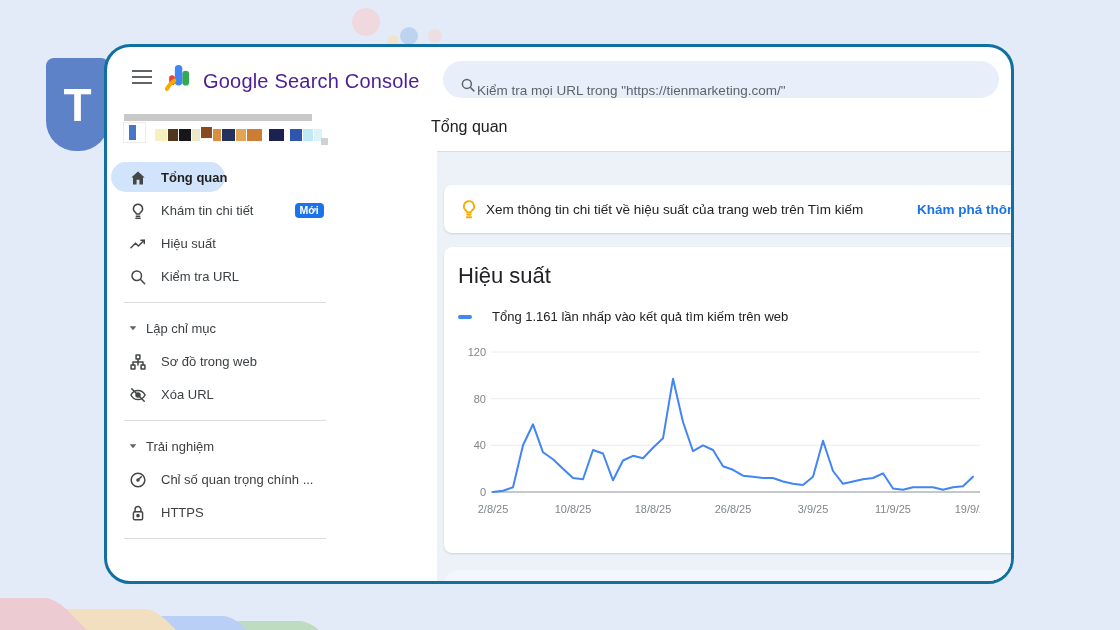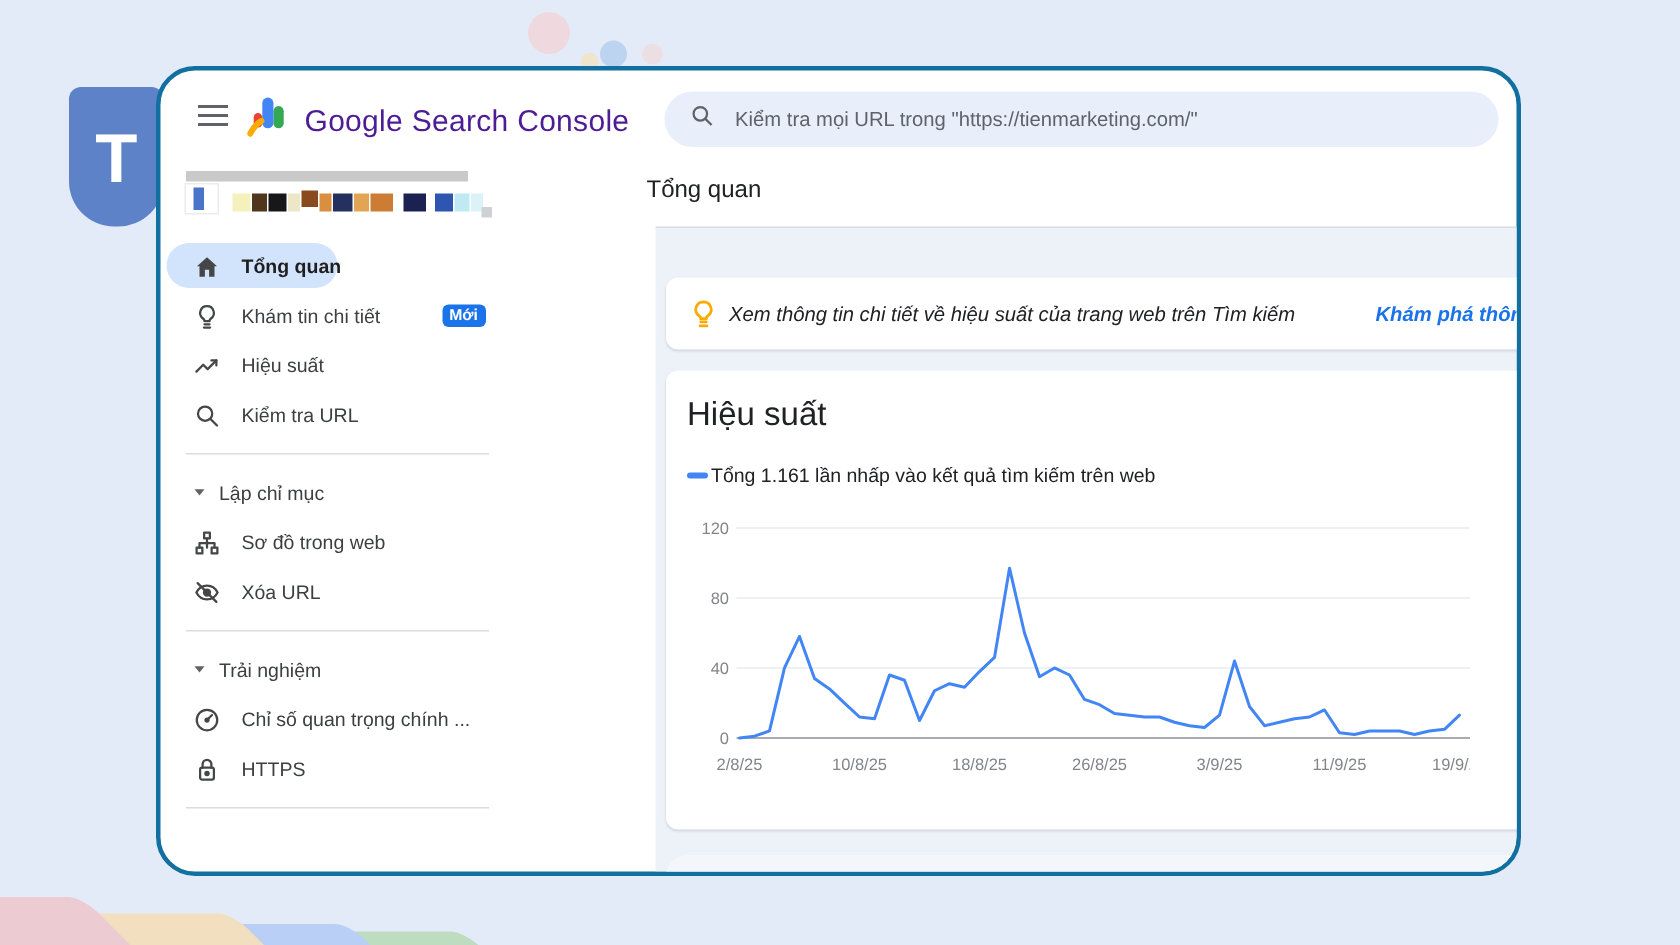--- a/index.html
+++ b/index.html
@@ -18,21 +18,21 @@
   
   .frame { position:absolute; left:104px; top:44px; width:910px; height:540px; background:#fff;
            border:3px solid #11709f; border-radius:26px; overflow:hidden; }
   .frame > * { position:absolute; }
 
   
   .hamburger { left:24px; top:20px; width:22px; height:20px; cursor:pointer; }
   .gsc-logo { left:57px; top:14px; width:32px; height:32px; }
   .brand { left:96px; top:23px; font-size:20px; color:#4c1d95; letter-spacing:.2px; white-space:nowrap; }
   .searchbar { left:336px; top:14px; width:556px; height:37px; border-radius:18.5px; background:#e9eefb;
-               display:flex; align-items:center; padding:0 16px; gap:13px; }
+               display:flex; align-items:flex-end; padding:0 16px; }
   .search-ph { font-size:13.5px; color:#5f6368; white-space:nowrap; overflow:hidden; }
 
   
   .prop-bar { left:17px; top:67px; width:188px; height:7px; background:#c9c9c9; }
   .prop-chip { left:17px; top:76px; width:21px; height:19px; background:#fff; box-shadow:0 0 0 1px #ececec; }
   .prop-chip i { position:absolute; left:5px; top:2px; width:7px; height:15px; background:#4a74c8; display:block; }
   .mosaic { left:48px; top:80px; height:14px; display:flex; align-items:flex-end; gap:1px; }
   .mosaic b { display:block; height:12px; }
   .prop-sq { left:214px; top:91px; width:7px; height:7px; background:#cfd1d4; }
 
@@ -47,29 +47,29 @@
   .new-badge { z-index:1; font-size:10.5px; font-weight:bold; color:#fff; padding:2.5px 5px; border-radius:4px; line-height:1;margin-left:28px; }
   .nav-div { height:1px; background:#dadce0; margin:9px 0 9px 17px; width:202px; }
   .sec-head { height:33px; display:flex; align-items:center; padding-left:21px; gap:8px; font-size:13px; color:#3c4043; cursor:pointer; }
 
   
   .content-bg { left:330px; top:105px; width:700px; height:429px; background:#edf1f8; }
   .page-title { left:324px; top:71px; font-size:16px; color:#202124; font-weight:400; }
   .title-div { left:330px; top:104px; width:700px; height:1px; background:#dadce0; }
   .banner { left:337px; top:138px; width:700px; height:48px; background:#fff; border-radius:8px; overflow:hidden;
             box-shadow:0 1px 2px rgba(60,64,67,.18); }
-  .banner > * { position:absolute;font-style:italic; }
+  .banner > * { position:absolute; }
   .banner .bulb { left:14px; top:13px; width:22px; height:22px; }
   .banner-text { left:42px; top:17px; font-size:13.5px; color:#202124; white-space:nowrap; }
   .banner-link { left:473px; top:17px; font-size:13.5px; font-weight:bold; color:#1a73e8; white-space:nowrap; cursor:pointer; }
   .card { left:337px; top:200px; width:700px; height:306px; background:#fff; border-radius:8px; overflow:hidden;
           box-shadow:0 1px 2px rgba(60,64,67,.18); }
   .card > * { position:absolute; }
   .card-title { left:14px; top:16px; font-size:22px; font-weight:400; color:#202124; }
-  .legend { left:14px; top:62px; display:flex; align-items:center; gap:2px; font-size:13px; color:#202124; white-space:nowrap; }
+  .legend { left:14px; top:62px; display:flex; align-items:center; gap:20px; font-size:13px; color:#202124; white-space:nowrap; }
   .legend-dash { width:14px; height:4px; border-radius:2px; display:inline-block; }
   .chart-wrap { left:0; top:96px; width:536px; height:185px; }
   .sliver { left:337px; top:523px; width:700px; height:30px; background:#f3f6fb; border-radius:14px 14px 0 0; }
 
   svg text { font-family:"Liberation Sans","DejaVu Sans",sans-serif; }
 </style>
 </head>
 <body>
 
 <div class="stage" style="background: rgb(228, 235, 248);">

